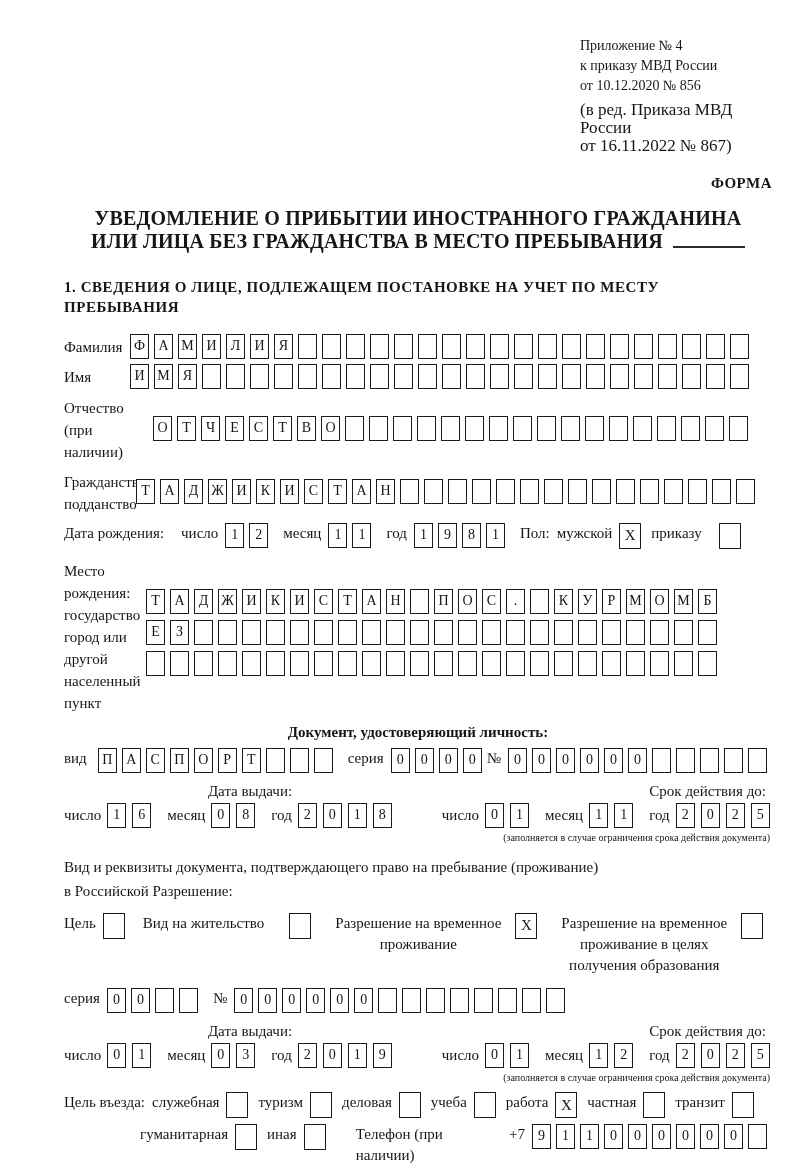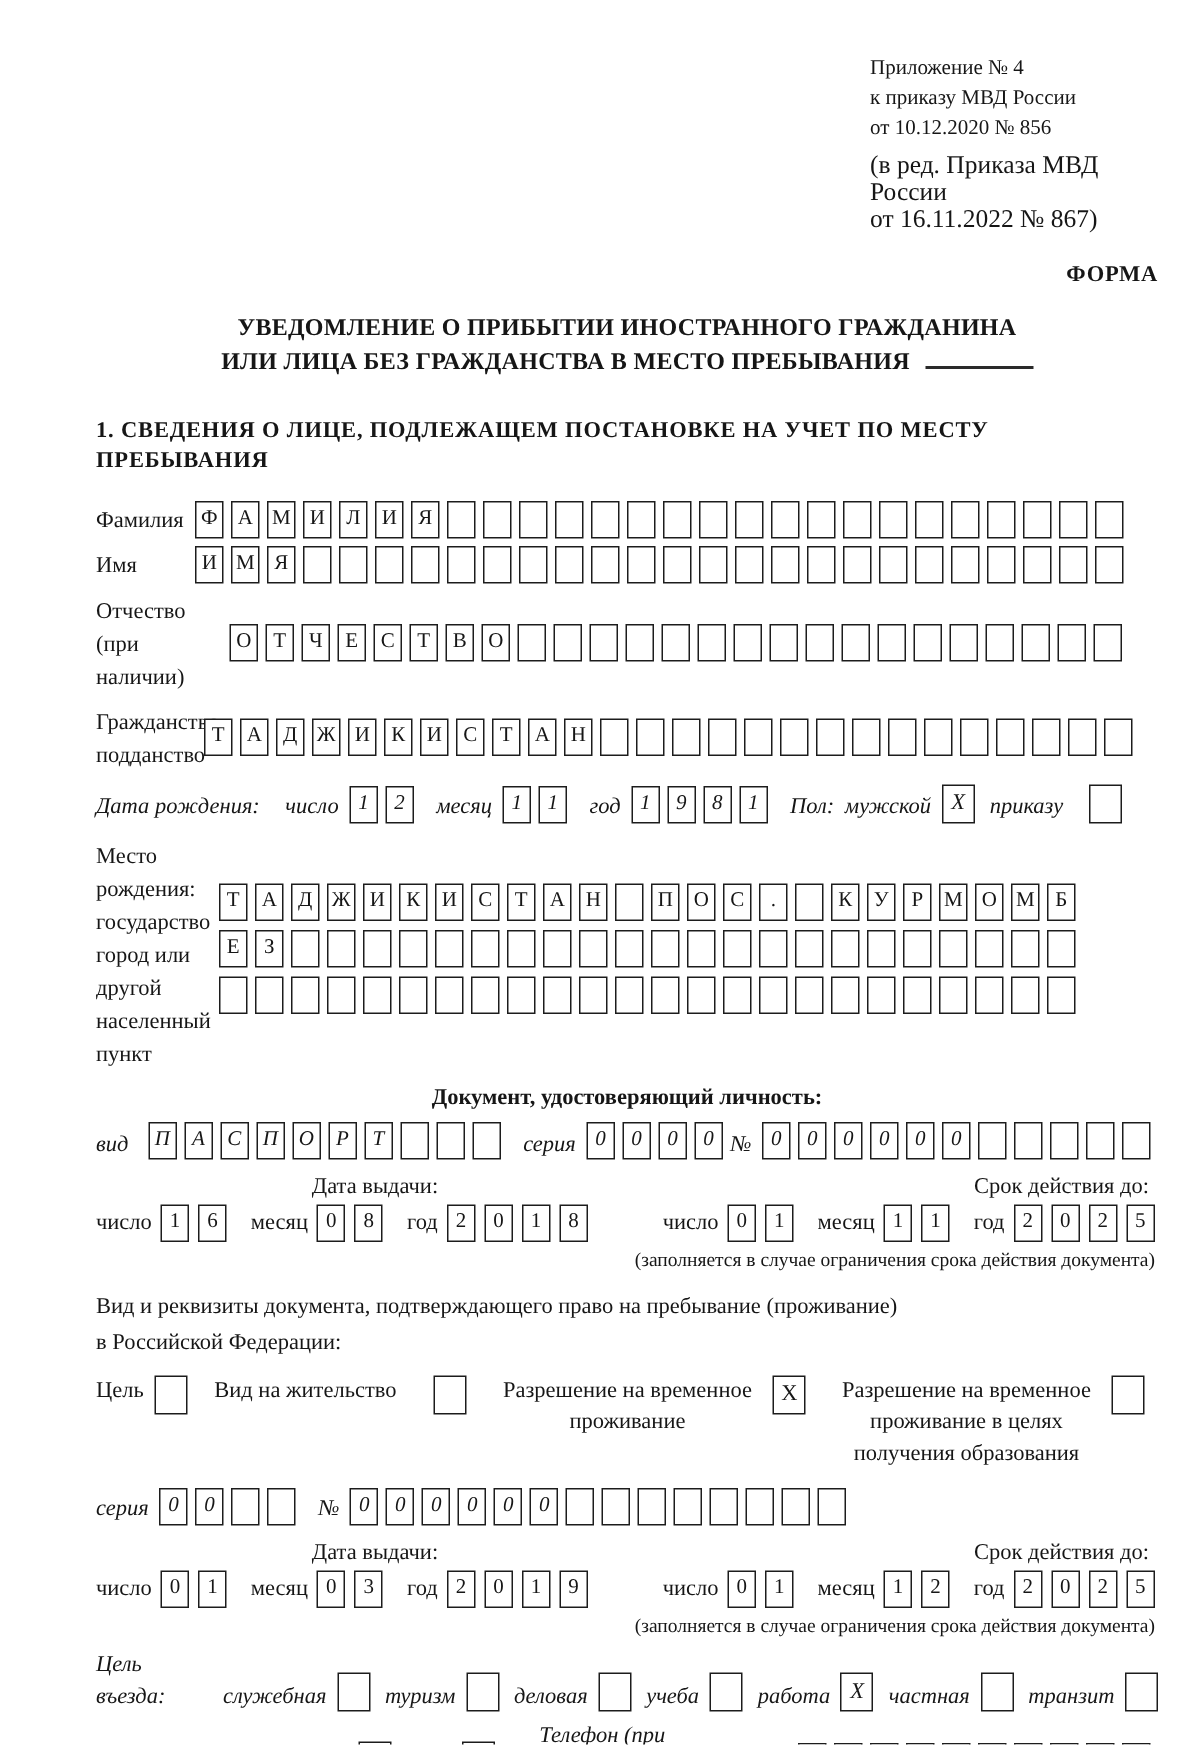--- a/index.html
+++ b/index.html
@@ -12,21 +12,21 @@
   }
   .page { padding:36px 28px 0 64px; position:relative; }
 
   
   .appendix { margin-left:auto; width:192px; font-size:14px; line-height:20px; }
   .appendix .rev { font-size:17px; line-height:18px; }
   .appendix .rev.first { margin-top:5px; }
   .forma { text-align:right; font-weight:bold; font-size:15px; margin-top:18px; letter-spacing:0.5px; }
 
   
-  .title { text-align:center; font-weight:bold; font-size:16px; margin-top:14px; line-height:23px; letter-spacing:0.2px; }
+  .title { text-align:center; font-weight:bold; font-size:20px; margin-top:14px; line-height:23px; letter-spacing:0.2px; }
   .blank-line { display:inline-block; width:72px; border-bottom:2px solid #2a2a2a; margin-left:10px; height:14px; }
 
   .section-heading { font-weight:bold; font-size:15px; margin-top:24px; letter-spacing:0.55px; }
 
   
   .frow { display:flex; align-items:center; margin-top:5px; }
   .flabel { flex:0 0 auto; padding-top:3px; }
   .w65 { width:66px; } .w70 { width:72px; } .w88 { width:89px; } .w81 { width:82px; }
   .lline { line-height:22px; }
 
@@ -37,34 +37,34 @@
     font-size:14px; background:#fff; flex:0 0 auto;
   }
   .stack > .cells { margin-bottom:6px; }
   .stack { display:flex; flex-direction:column; }
 
   .checkbox {
     width:22px; height:26px; border:1.6px solid #1c1c1c; display:inline-flex;
     align-items:center; justify-content:center; font-size:15px; flex:0 0 auto; background:#fff;
   }
   .t { margin-right:7px; } .tl { margin-left:10px; }
-  .inline-row { display:flex; align-items:flex-end; margin-top:6px; flex-wrap:nowrap;font-style:italic; }
+  .inline-row { display:flex; align-items:flex-start; margin-top:6px; flex-wrap:nowrap; }
 
   .center-bold { text-align:center; font-weight:bold; margin-top:8px; }
 
   
   .date-heads { display:flex; margin-top:8px; }
   .dh1 { width:372px; text-align:center; }
   .dh2 { width:330px; text-align:right; }
   .date-row { display:flex; align-items:center; margin-top:2px; }
   .dgroup { display:inline-flex; align-items:center; }
   .dgroup .t { margin-right:6px; }
   .dgroup .cells .cell { margin-right:6px; }
   .g2 { margin-left:44px; }
-  .vnote { text-align:right; font-size:13px; margin-top:3px; padding-right:2px; }
+  .vnote { text-align:right; font-size:10px; margin-top:3px; padding-right:2px; }
 
   
   .resrow { display:flex; align-items:flex-start; margin-top:10px; }
   .opt { display:inline-flex; align-items:flex-start; }
   .opt .checkbox { margin-top:0; }
   .ml { text-align:center; line-height:21px; }
   .para { margin-top:10px; line-height:24px; }
 
   .mt8 { margin-top:8px; } .mt12 { margin-top:12px; } .mt16 { margin-top:16px; }
 </style>
@@ -417,21 +417,21 @@
           <span class="cell">0</span>
           <span class="cell">2</span>
           <span class="cell">5</span>
         </span>
     </span>
   </div>
   <div class="vnote">(заполняется в случае ограничения срока действия документа)</div>
 
   <div class="para">
     <div>Вид и реквизиты документа, подтверждающего право на пребывание (проживание)</div>
-    <div>в Российской Федерации:</div>
+    <div>в Российской Разрешение:</div>
   </div>
 
   <div class="resrow">
     <span class="opt">
       <span class="t">Цель</span>
       <span class="checkbox"></span>
     </span>
     <span class="opt" style="margin-left:18px">
       <span class="t">Вид на жительство</span>
       <span class="checkbox" style="margin-left:18px"></span>

